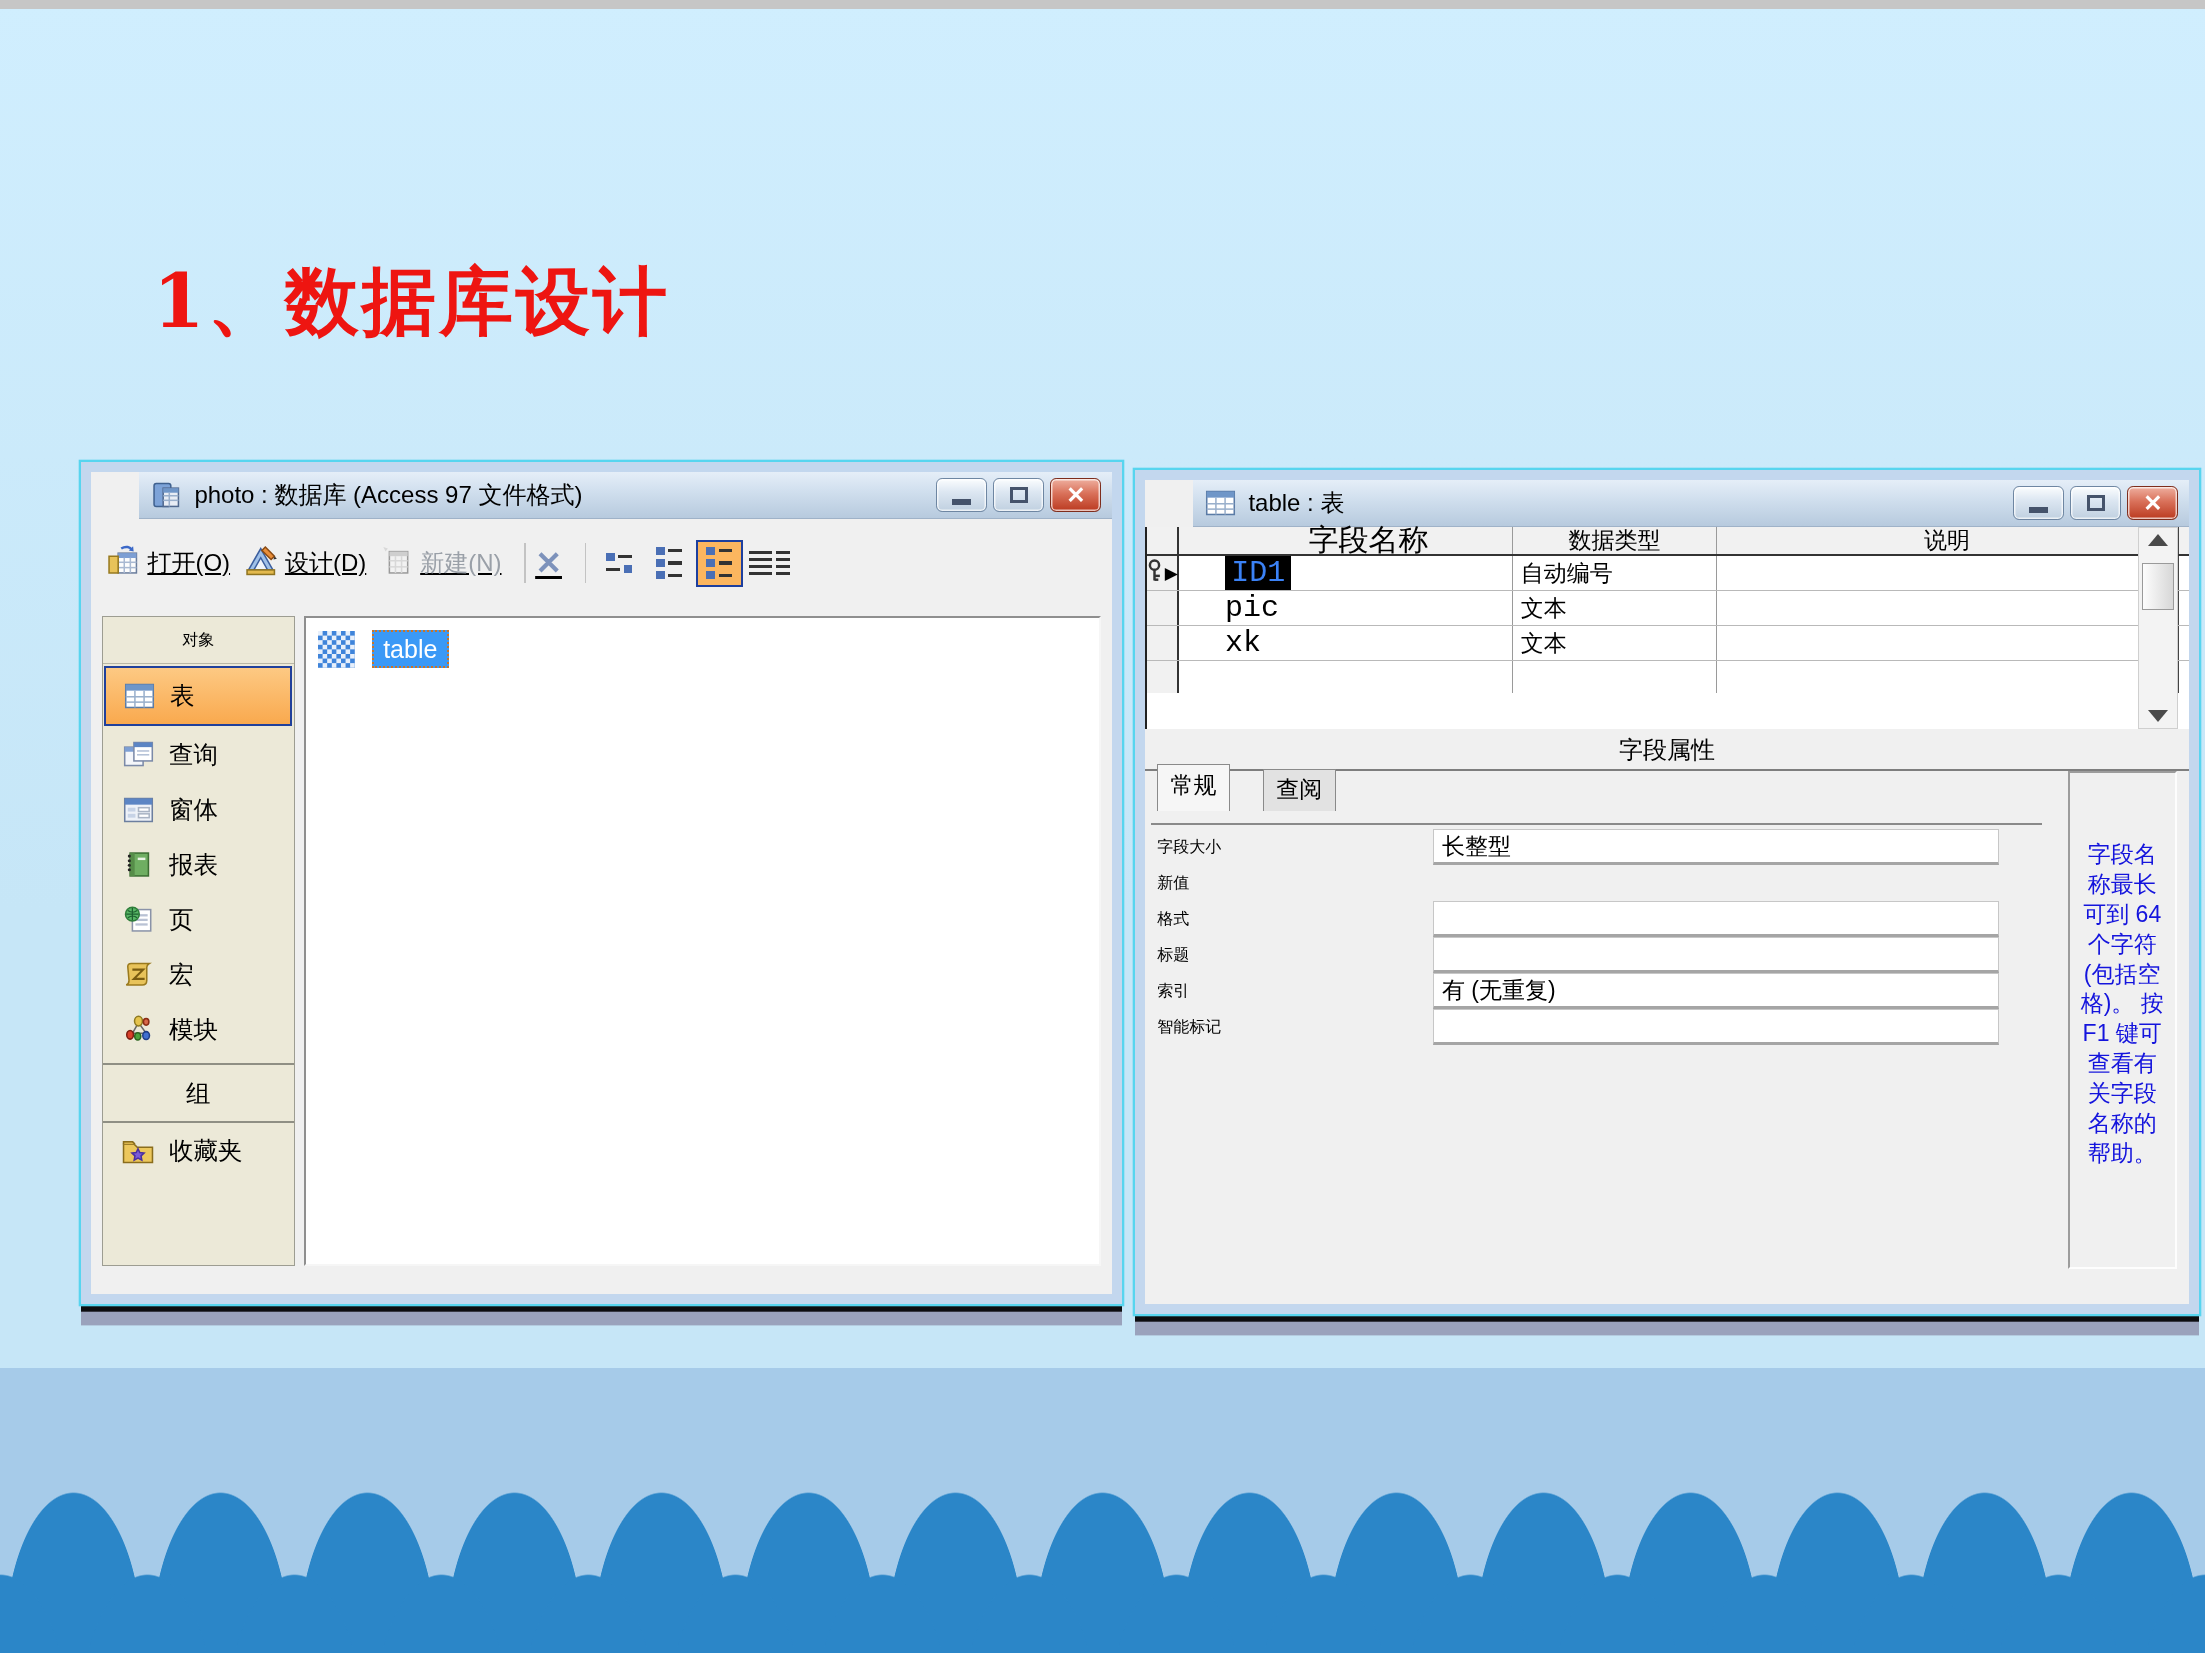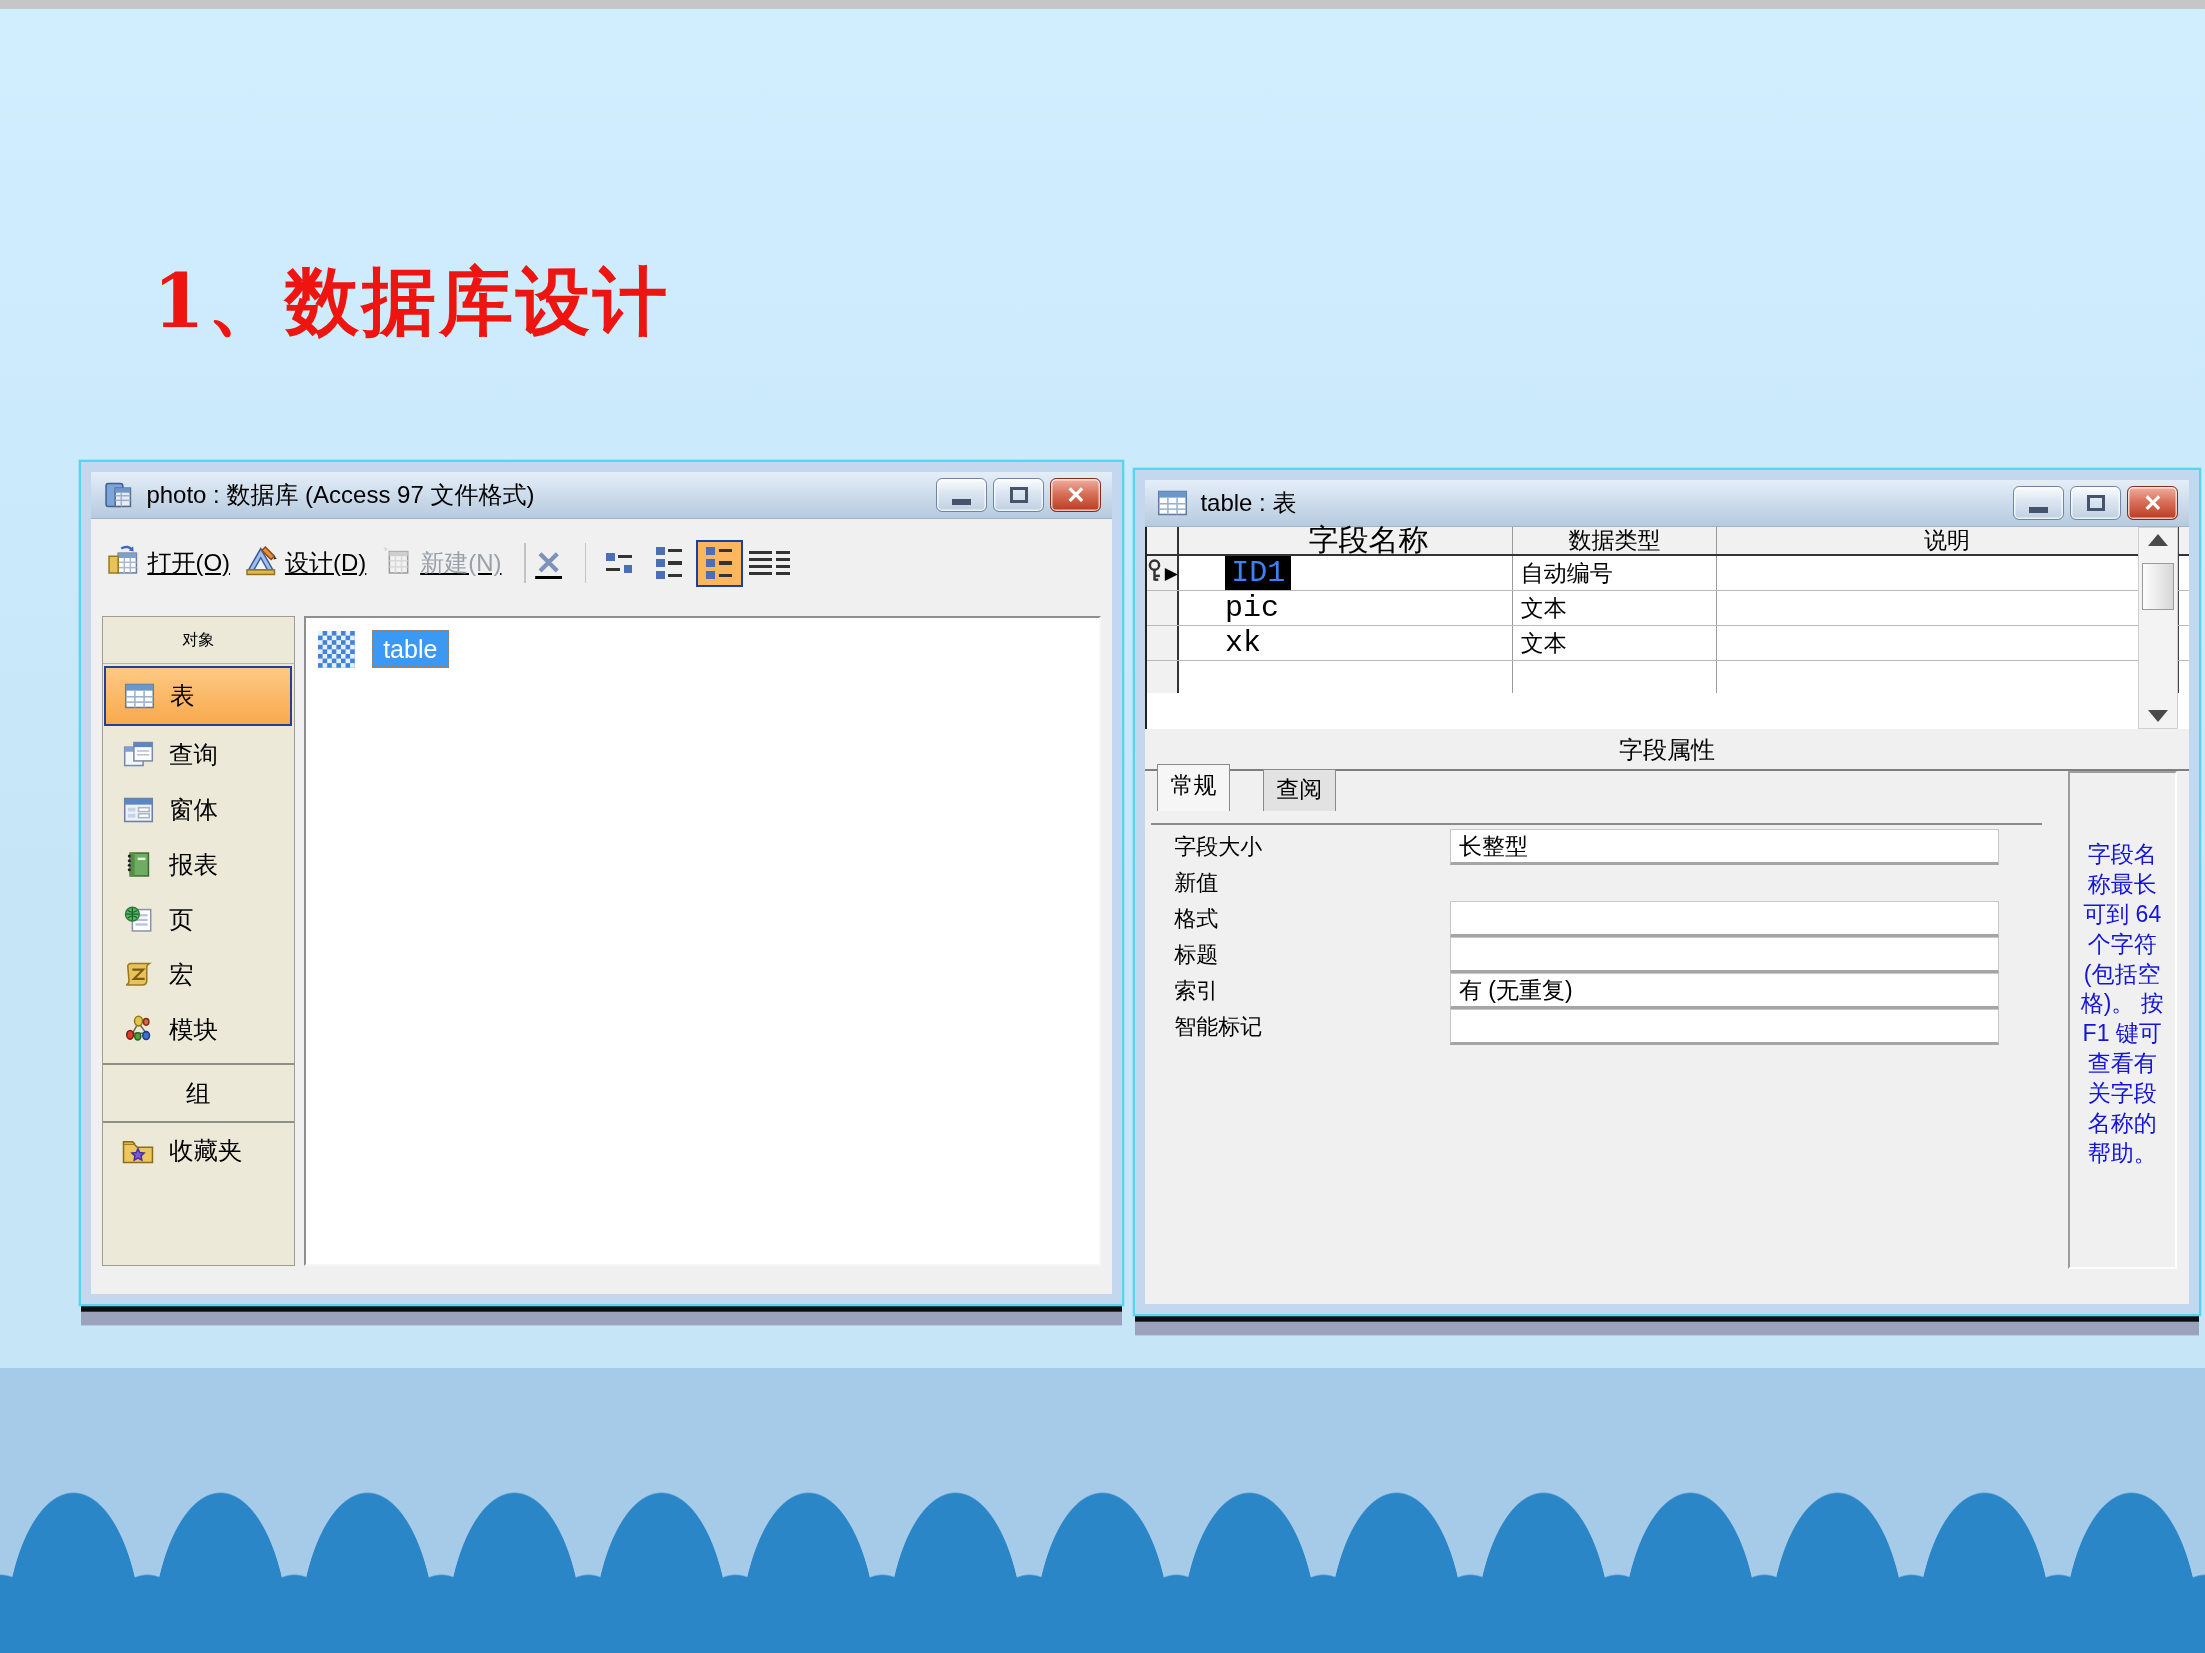--- a/index.html
+++ b/index.html
@@ -21,21 +21,21 @@
   .bottom-band { position:absolute; left:0; top:1368px; width:2205px; height:286px; background:#a6cbe9; }
   .dome-row { position:absolute; left:0; width:2205px; background-repeat:repeat-x;
     background-image: radial-gradient(ellipse 70px 162px at 50% 100%, #2b86c8 99%, rgba(43,134,200,0) 100%);
     background-size:147px 162px; }
   .dome-row-1 { top:1492px; height:162px; }
   .dome-row-2 { top:1574px; height:80px; background-position:74px 0; }
 
   
   .win { position:absolute; background:#f0f0f0; border:10.7px solid #c3d7ee;
          box-shadow: 0 0 0 2.3px #57d5ef, 0 7.7px 0 0 #0d0d10, 0 21.4px 0 0 #9aa2bc; }
-  .win-inner { position:relative; width:100%; height:100%; }
+  .win-inner { position:relative; width:100%; height:100%;padding-left:48px; }
   .win-left  { left:81px;  top:462px; width:1041px; height:842px; }
   .win-right { left:1135px; top:470px; width:1064px; height:844px; }
 
   .titlebar { height:47px; display:flex; align-items:center; gap:10.7px; padding:0 10.7px;
     background:linear-gradient(180deg,#e5eef8 0%,#cfdeed 45%,#b7cade 100%);
     border-bottom:1.5px solid #9fb2c8; }
   .titlebar-title { font-size:24px; }
   .win-buttons { margin-left:auto; display:flex; gap:6.1px; }
   .win-btn { width:51px; height:34px; border:1.5px solid #6e86a2; border-radius:6.1px;
     background:linear-gradient(180deg,#fbfdfe 0%,#dde7f2 40%,#c0d0e0 100%);
@@ -112,21 +112,21 @@
   .props-title { position:absolute; left:0; top:254px; width:100%; text-align:center; font-size:24px; }
   .props-sep { position:absolute; left:0; top:289px; width:100%; height:2.3px; background:#7e7e7e; }
   .tabs { position:absolute; left:12.3px; top:284px; display:flex; align-items:flex-end;gap:30px; }
   .tab { font-size:23px; padding:4.6px 12.3px 6.1px; background:#e2e2e2; border:1.5px solid #8a8a8a;
     border-bottom:none; margin-right:3.1px; }
   .tab.active { background:#f6f6f6; padding-bottom:10.7px; }
   .tab-baseline { position:absolute; left:6.1px; top:343px; width:891px; height:1.5px; background:#8a8a8a; }
 
   .prop-rows { position:absolute; left:12.3px; top:349px; width:842px; }
   .prop-row { display:flex; height:36px; }
-  .prop-label { width:276px; display:flex; align-items:center; font-size:22px;margin-left:17px; }
+  .prop-label { width:276px; display:flex; align-items:center; font-size:16px; }
   .prop-value { flex:1; background:#fff; border:1.5px solid #c7c7c7; border-bottom:3.1px solid #a5a5a5;
     display:flex; align-items:center; padding-left:7.7px; font-size:23px; }
 
   .help-box { position:absolute; right:12.3px; top:291px; width:109px; height:498px; background:#f0f0f0;
     border:2.3px solid #9c9c9c; border-right-color:#fdfdfd; border-bottom-color:#fdfdfd;
     display:flex; justify-content:center; }
   .help-text { width:89px; margin-top:67px; text-align:center; color:#1414dd;
     font-size:23px; line-height:1.3; }
 </style>
 </head>

